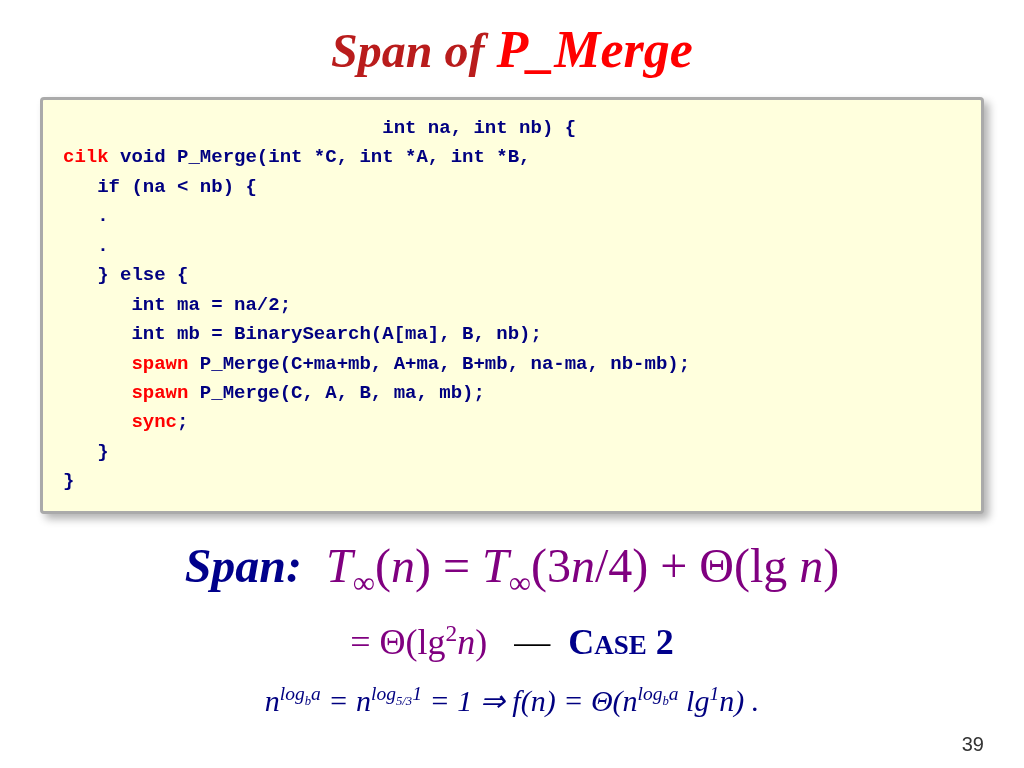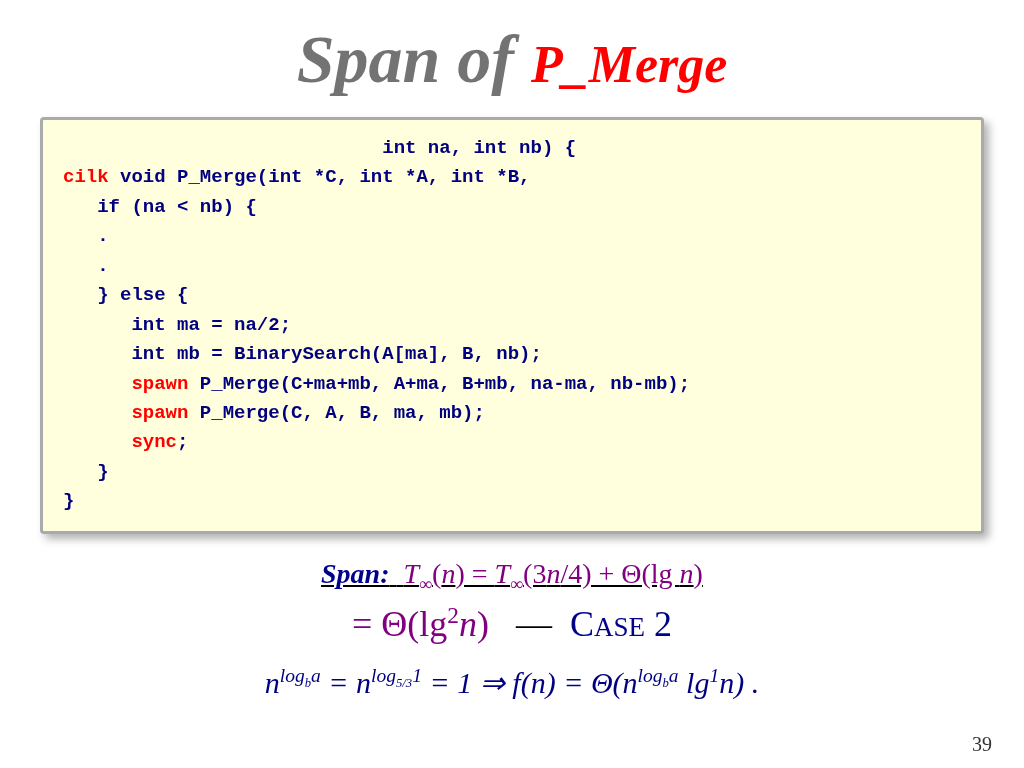--- a/index.html
+++ b/index.html
@@ -19,24 +19,24 @@
       padding: 20px 40px;
       position: relative;
     }
 
     .title {
       text-align: center;
       margin-bottom: 18px;
     }
 
     .title-span {
-      font-size: 68px;
+      font-size: 48px;
       font-weight: bold;
       font-style: italic;
-      color: #737373;
+      color: #b91c1c;
       font-family: serif;
     }
 
     .title-pmerge {
       font-size: 52px;
       font-weight: bold;
       font-style: italic;
       color: red;
       font-family: serif;
     }
@@ -71,53 +71,52 @@
     }
 
     .formula-purple {
       color: #800080;
       font-family: serif;
     }
 
     .formula-line1 {
       display: block;
       text-align: center;
-      font-size: 28px;
-      margin-bottom: 8px;
-      text-decoration: underline;
+      font-size: 48px;
+      margin-bottom: 20px;
     }
 
     .formula-line2 {
       display: block;
       text-align: center;
       font-size: 36px;
       margin-bottom: 20px;
     }
 
     .case2 {
       color: #00008B;
-      font-weight: normal;
+      font-weight: bold;
       font-family: serif;
     }
 
     .bottom-formula {
       text-align: center;
       font-size: 30px;
       font-style: italic;
       color: #000080;
       font-family: serif;
     }
 
     .page-number {
       position: absolute;
       bottom: 12px;
-      right: 32px;
+      right: 40px;
       font-size: 20px;
       color: #333;
-      font-family: Liberation Serif, serif;
+      font-family: Liberation Sans, sans-serif;
     }
 
     sup {
       font-size: 0.65em;
     }
     sub {
       font-size: 0.65em;
     }
   </style>
 </head>

